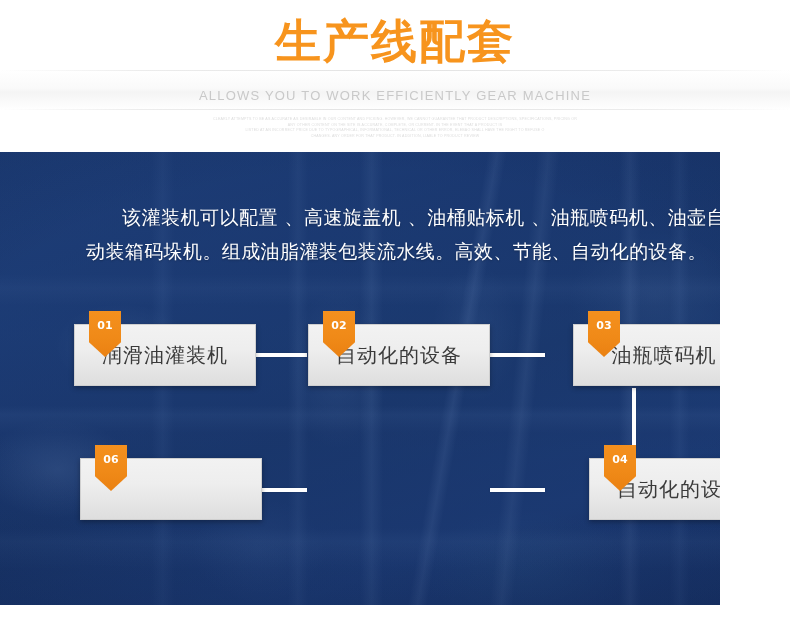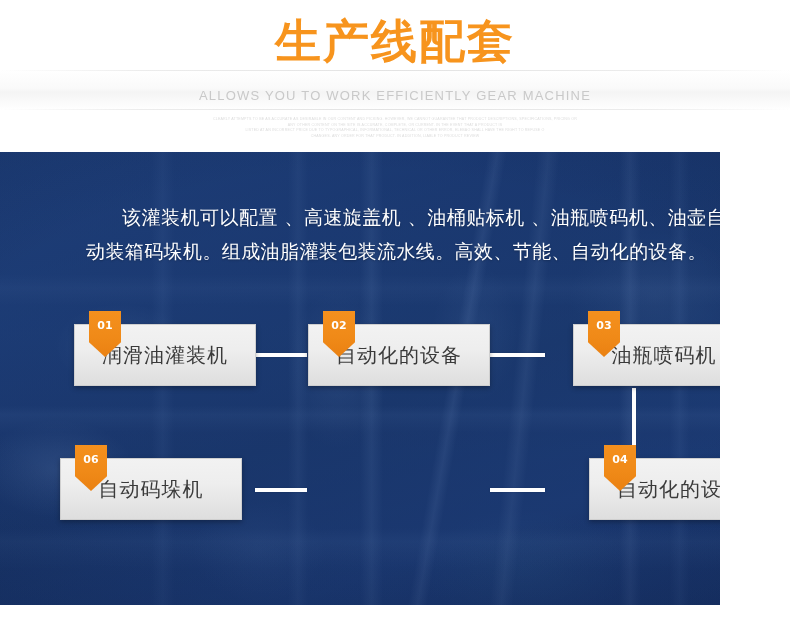--- a/index.html
+++ b/index.html
@@ -183,23 +183,22 @@
       <div class="node" style="left:308px; top:172px; width:182px; height:62px;">
         <div class="badge">02</div>
         <div class="node-label">自动化的设备</div>
       </div>
 
       <div class="node" style="left:573px; top:172px; width:182px; height:62px;">
         <div class="badge">03</div>
         <div class="node-label">油瓶喷码机</div>
       </div>
 
-      <div class="node" style="left:60px; top:306px; width:182px; height:62px;">
+      <div class="node" style="left:80px; top:306px; width:182px; height:62px;">
         <div class="badge">06</div>
-        <div class="node-label">自动码垛机</div>
       </div>
 
 
       <div class="node" style="left:543px; top:306px; width:182px; height:62px;margin-left:46px;">
         <div class="badge">04</div>
         <div class="node-label">自动化的设备</div>
       </div>
 
     </div>
   </div>

